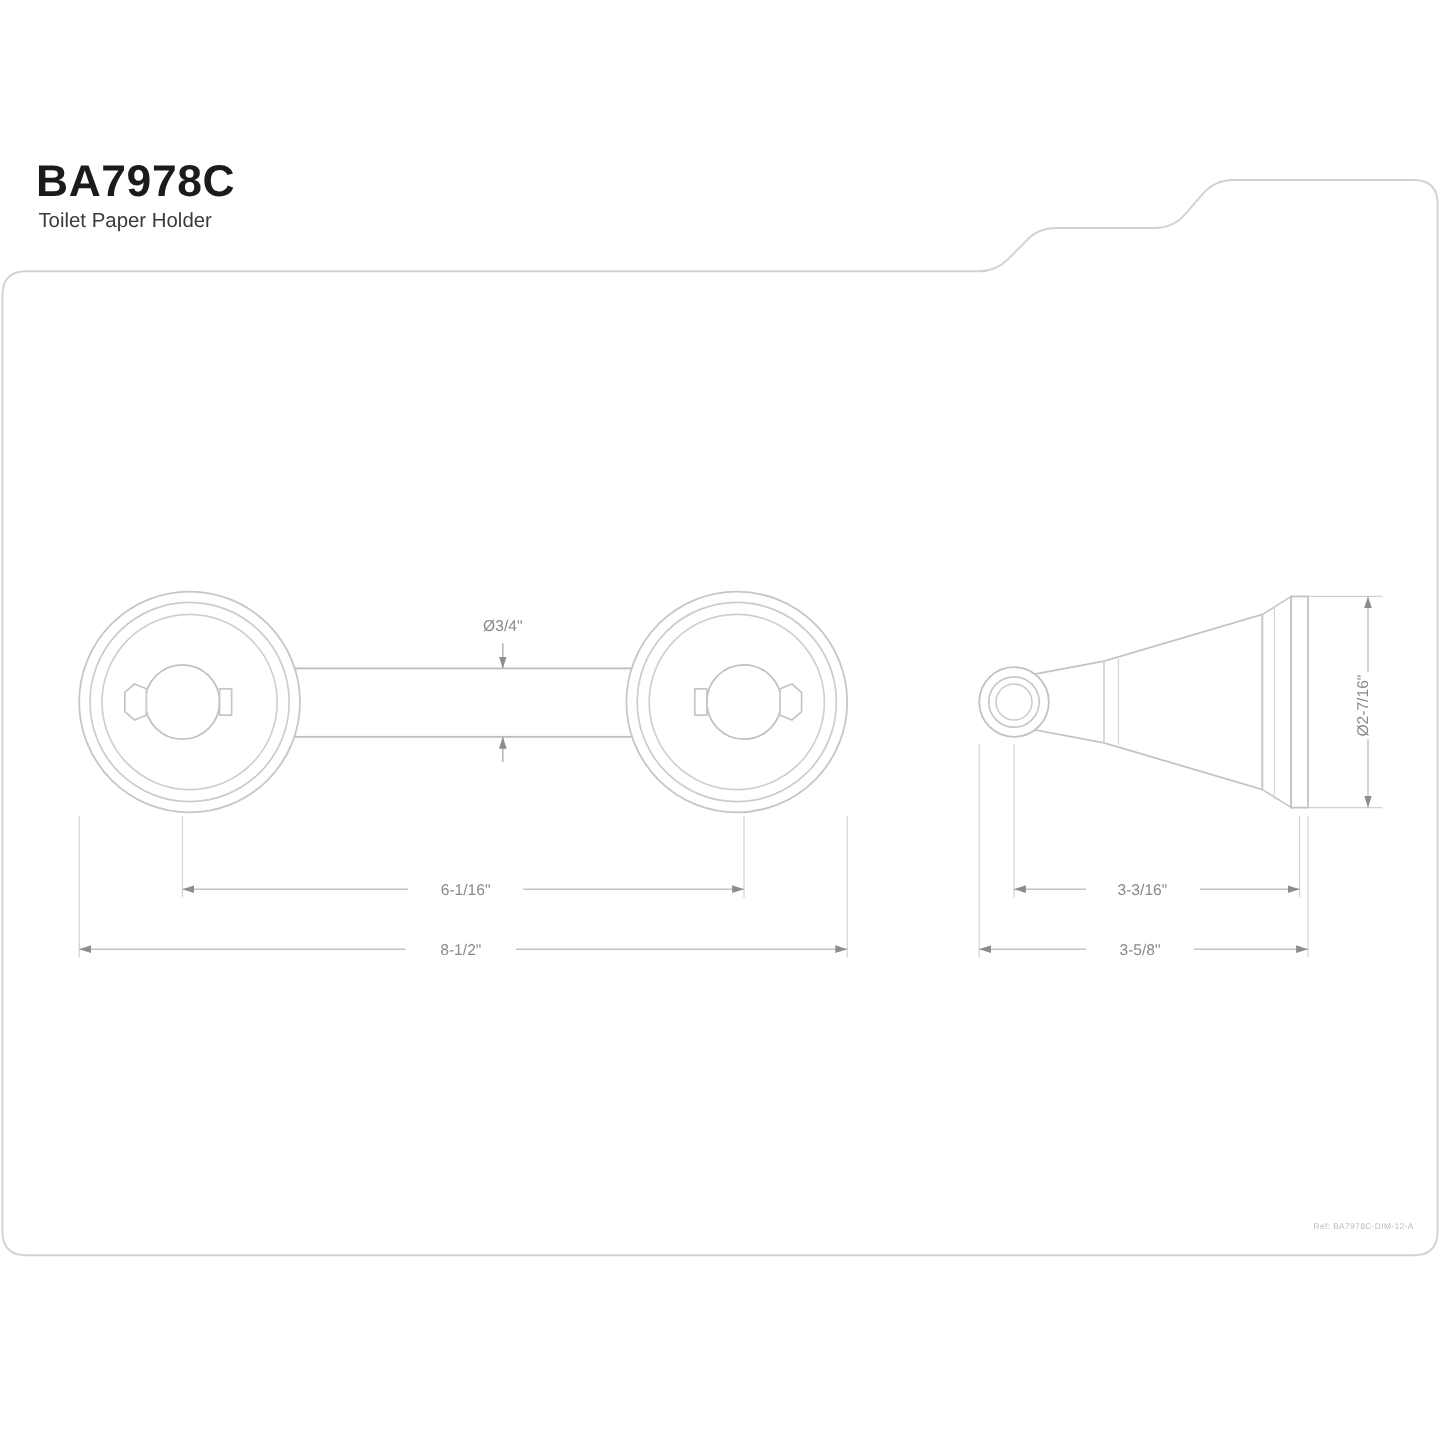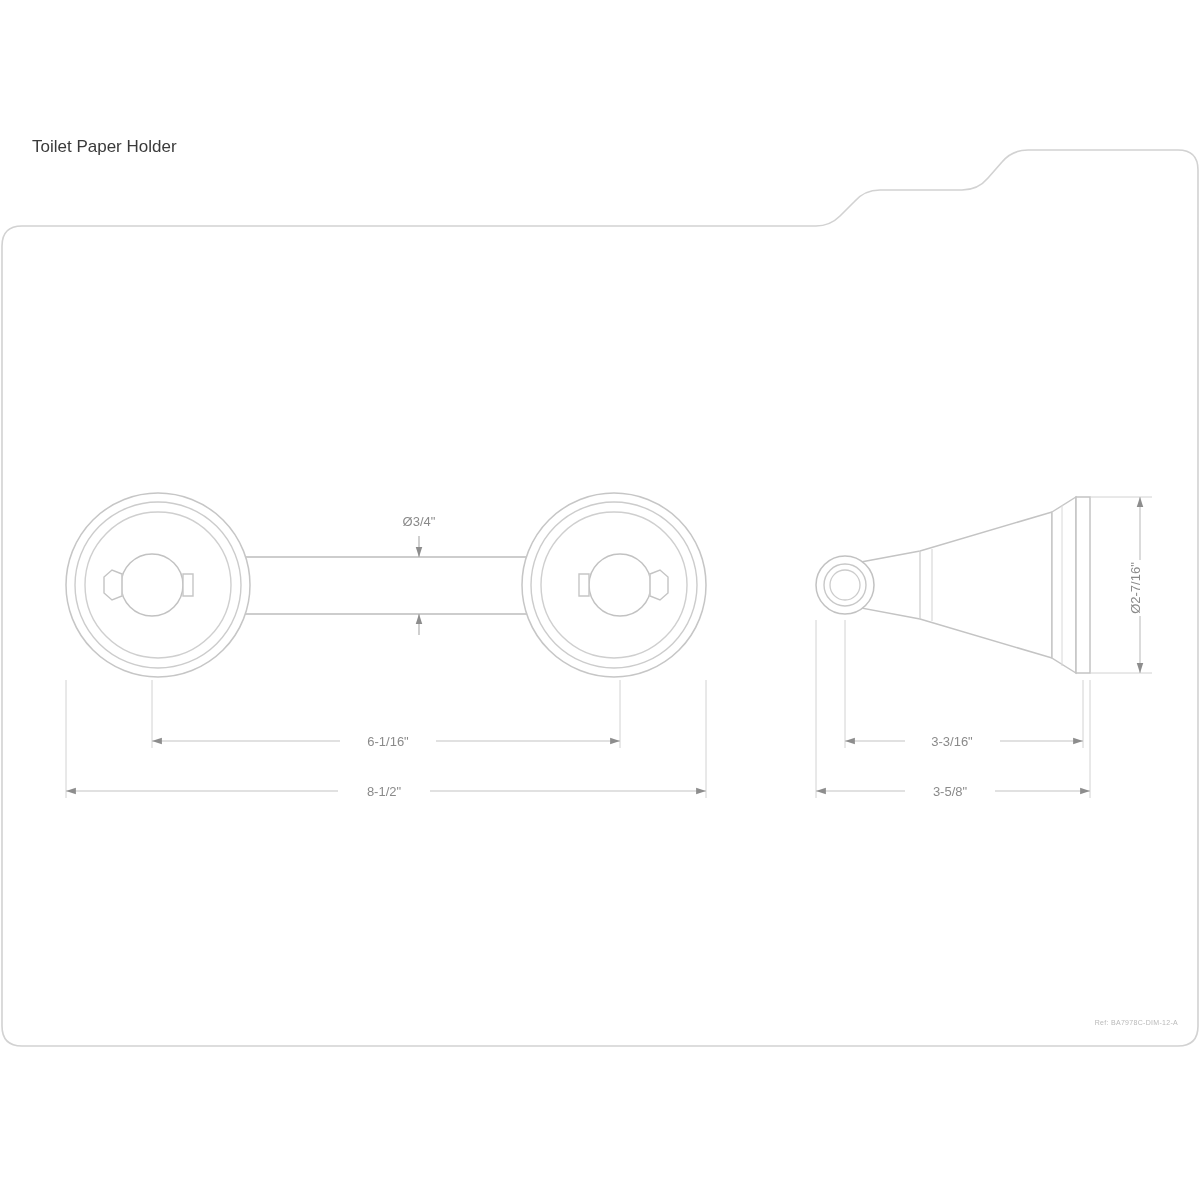--- a/index.html
+++ b/index.html
@@ -35,21 +35,20 @@
     line-height: 1;
     margin: 0;
     font-family: "Liberation Sans", sans-serif;
   }
   .part-name {
     font-size: 17px;
     color: #3a3a3a;
     margin: 6px 0 0 2px;
     line-height: 1;
     font-family: "Liberation Sans", sans-serif;
-    text-align: center;
   }
   .footer-note {
     position: absolute;
     right: 22px;
     top: 1019px;
     font-size: 7px;
     color: #b9b9b9;
     letter-spacing: 0.3px;
     font-family: "Liberation Sans", sans-serif;
     z-index: 5;
@@ -188,16 +187,17 @@
     <line x1="816" y1="620" x2="816" y2="798" stroke="#d2d2d2" stroke-width="1"></line>
     <line x1="1090" y1="680" x2="1090" y2="798" stroke="#d2d2d2" stroke-width="1"></line>
     <line x1="816" y1="791" x2="905" y2="791" stroke="#c3c3c3" stroke-width="1.2" marker-start="url(#arrR)"></line>
     <line x1="995" y1="791" x2="1090" y2="791" stroke="#c3c3c3" stroke-width="1.2" marker-end="url(#arrL)"></line>
     <text x="950" y="796" font-size="13" fill="#8a8a8a" text-anchor="middle">3-5/8"</text>
   </g>
 
 </svg>
 
 <div class="title-block">
+  <div class="part-number">BA7978C</div>
   <div class="part-name">Toilet Paper Holder</div>
 </div>
 
 <div class="footer-note">Ref: BA7978C-DIM-12-A</div>
 
 </body></html>

